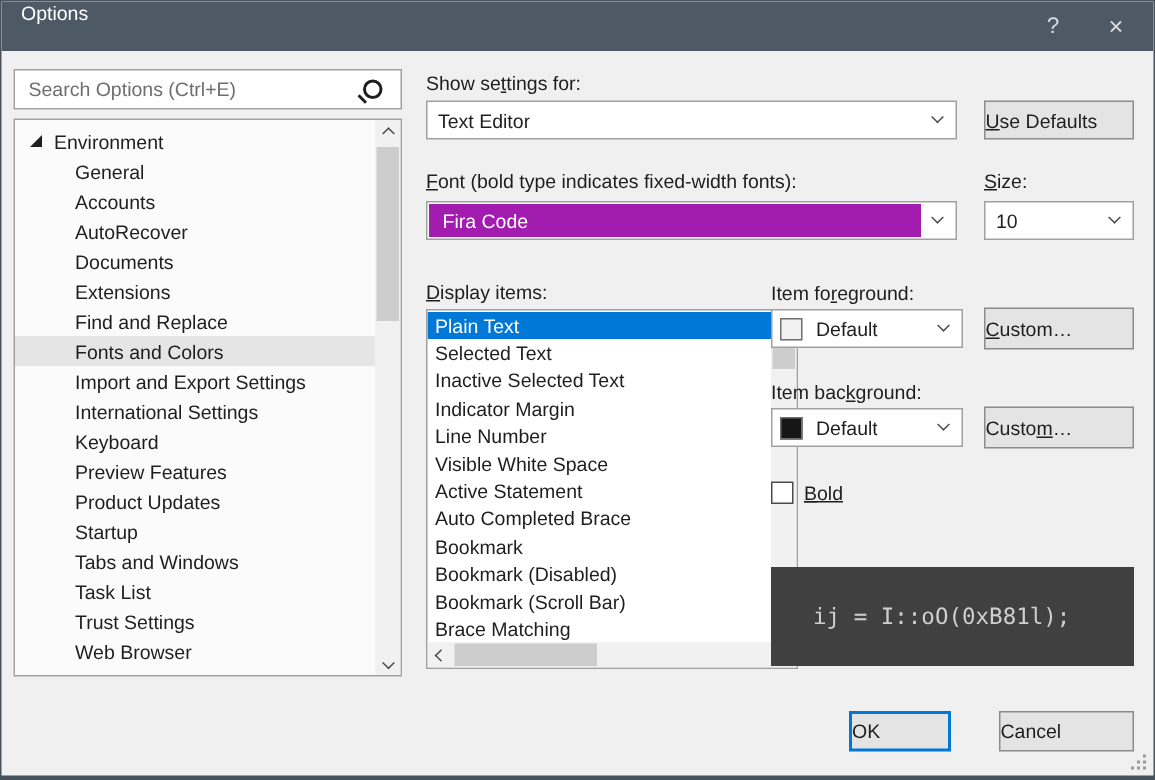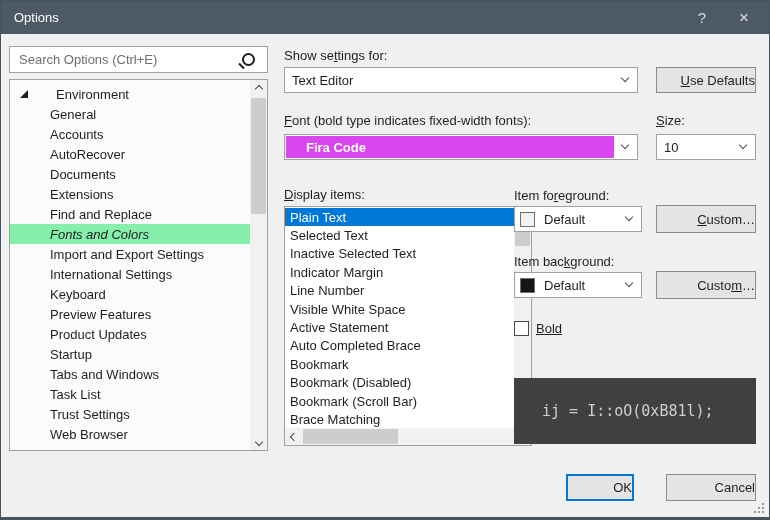--- a/index.html
+++ b/index.html
@@ -4,75 +4,75 @@
 <style>
   html,body{margin:0;padding:0;background:#D8D8D8;}
   .dialog{
     position:relative;width:770px;height:520px;box-sizing:border-box;
     background:#F0F0F0;border:1px solid #46525C;border-bottom-width:3px;
     font-family:"Liberation Sans",sans-serif;font-size:13px;color:#1E1E1E;
     overflow:hidden;
   }
   
   .titlebar{position:absolute;left:0;top:0;right:0;height:33px;background:#4D5A66;
-    display:flex;align-items:center;color:#FFFFFF;}
+    display:flex;color:#FFFFFF;}
   .title-text{margin-left:13px;font-size:13px;}
   .tb-btn{width:42px;height:33px;display:flex;align-items:center;justify-content:center;
     color:#DCDCDC;font-size:15px;}
   .tb-help{margin-left:auto;}
   .tb-close{font-size:17px;margin-right:4px;}
   
   .label{position:absolute;white-space:nowrap;}
   .box{position:absolute;background:#FFFFFF;border:1px solid #A0A0A0;box-sizing:border-box;}
   .combo{position:absolute;background:#FFFFFF;border:1px solid #A0A0A0;box-sizing:border-box;
     display:flex;align-items:center;}
   .combo .val{margin-left:7px;white-space:nowrap;overflow:hidden;}
   .chev{display:inline-block;width:6px;height:6px;border-right:1px solid #4A4A4A;
     border-bottom:1px solid #4A4A4A;box-sizing:border-box;}
   .chev.down{transform:rotate(45deg);}
   .chev.up{transform:rotate(225deg);}
   .chev.left{transform:rotate(135deg);}
   .chev.right{transform:rotate(-45deg);}
   .combo .chev{position:absolute;right:9px;top:50%;margin-top:-5px;}
   .btn{position:absolute;background:#E4E4E4;border:1px solid #8C8C8C;box-sizing:border-box;
-    display:flex;align-items:center;justify-content:flex-end;white-space:nowrap;}
+    display:flex;align-items:center;justify-content:flex-start;white-space:nowrap;}
   .btn.default{border:2px solid #0078D7;}
   
   .search{left:8px;top:45px;width:259px;height:27px;display:flex;align-items:center;}
   .search input{border:none;outline:none;flex:1;margin-left:7px;font:13px "Liberation Sans",sans-serif;
     color:#1E1E1E;background:transparent;}
   .search input::placeholder{color:#6E6E6E;opacity:1;}
   .magnifier{position:relative;width:9px;height:9px;border:2px solid #1E1E1E;border-radius:50%;
     margin-right:12px;flex:0 0 auto;}
   .magnifier::after{content:"";position:absolute;width:7px;height:2px;background:#1E1E1E;
     left:-6px;top:10px;transform:rotate(45deg);}
   
   .tree{left:8px;top:78px;width:259px;height:372px;background:#FBFBFB;overflow:hidden;}
   .tree-rows{position:absolute;left:0;top:4px;right:17px;}
-  .tree-row{height:20px;display:flex;align-items:center;padding-left:40px;box-sizing:border-box;gap:20px;}
+  .tree-row{height:20px;display:flex;align-items:center;padding-left:40px;box-sizing:border-box;}
   .tree-row.root{padding-left:10px;}
-  .tree-row.selected{background:#86efac;font-style:italic;}
+  .tree-row.selected{background:#e5e5e5;}
   .expander{width:16px;height:14px;display:flex;align-items:center;flex:0 0 auto;}
   .expander .tri-expanded{width:0;height:0;border-left:8px solid transparent;
     border-bottom:8px solid #1E1E1E;}
   .expander .tri-collapsed{width:0;height:0;border-top:4px solid transparent;
     border-bottom:4px solid transparent;border-left:6px solid #767676;}
   
   .sb-v{position:absolute;right:0;top:0;width:17px;background:#F1F1F1;}
   .sb-h{position:absolute;left:0;bottom:0;height:17px;background:#F1F1F1;}
   .sb-btn{position:absolute;width:17px;height:17px;display:flex;align-items:center;justify-content:center;}
   .sb-thumb{position:absolute;background:#CDCDCD;}
   
   .dlist{left:283px;top:205px;width:248px;height:240px;overflow:hidden;}
   .list-rows{position:absolute;left:0;top:1px;right:17px;}
   .list-row{height:18.4px;display:flex;align-items:center;padding-left:5px;white-space:nowrap;}
   .list-row.selected{background:#0078D7;color:#FFFFFF;}
   
-  .font-combo .sel{position:absolute;left:1px;top:1px;bottom:1px;right:23px;background:#d946ef;
-    color:#FFFFFF;font-weight:bold;display:flex;align-items:center;padding-left:20px;}
+  .font-combo .sel{position:absolute;left:1px;top:1px;bottom:1px;right:23px;background:#a21caf;
+    color:#FFFFFF;font-weight:normal;display:flex;align-items:center;padding-left:9px;}
   
   .swatch{width:15px;height:15px;border:1px solid #6E6E6E;box-sizing:border-box;
     margin-left:5px;flex:0 0 auto;}
   .combo .val.after-swatch{margin-left:9px;}
   
   .checkbox-row{position:absolute;left:513px;top:320px;display:flex;align-items:center;text-decoration:underline;}
   .checkbox{width:15px;height:15px;background:#FFFFFF;border:1px solid #4A4A4A;box-sizing:border-box;}
   .checkbox-row .cb-label{margin-left:7px;}
   
   .sample-box{position:absolute;left:513px;top:377px;width:242px;height:66px;background:#404040;

